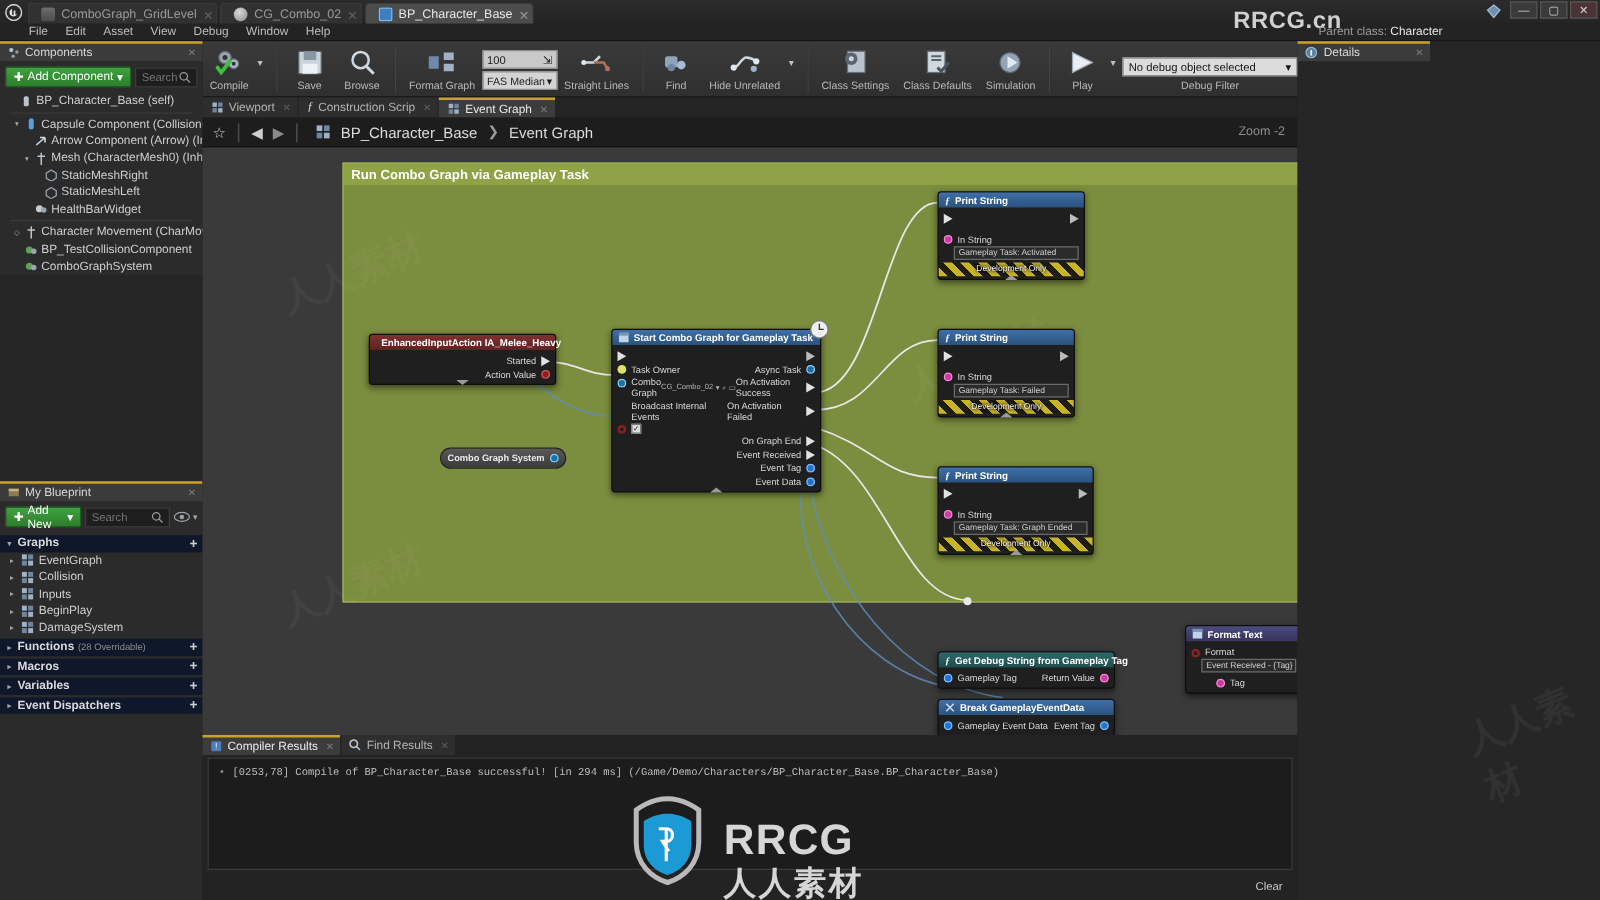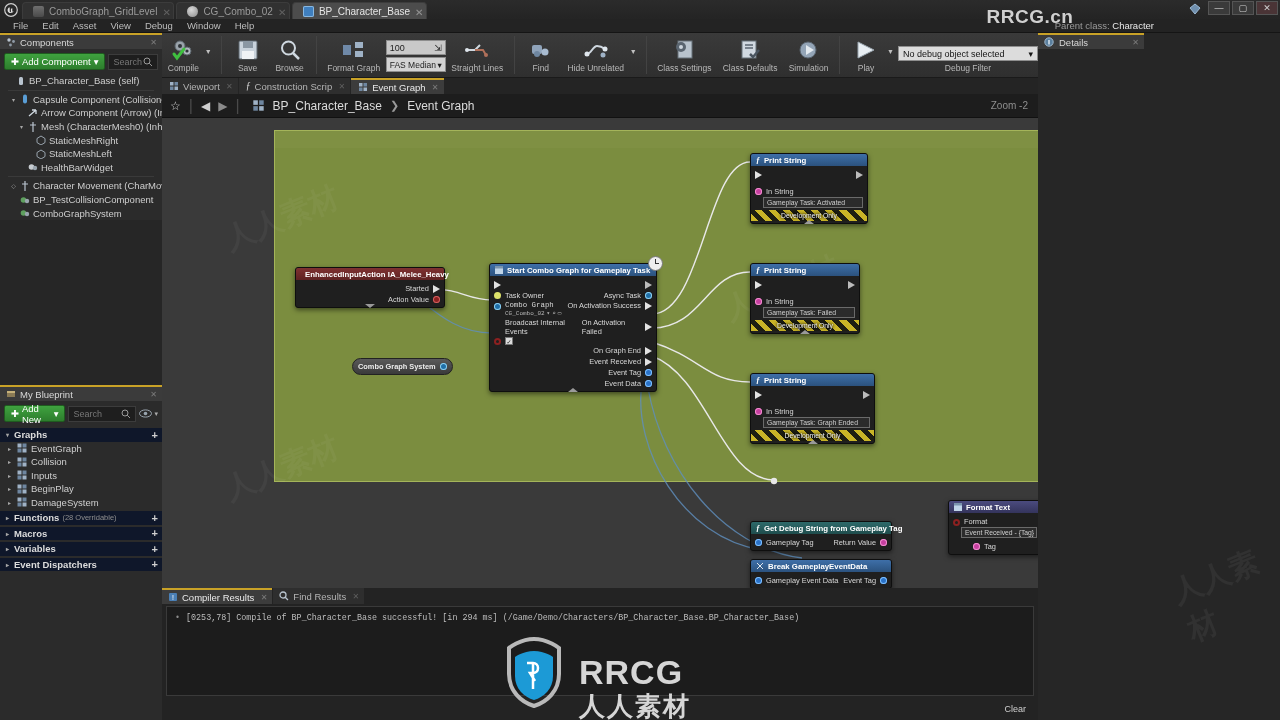--- a/index.html
+++ b/index.html
@@ -25,21 +25,21 @@
   .ic-bp { background:#3f7fbf; box-shadow:inset 0 0 0 1px #89b8e0; }
 
   .winbtns { position:absolute; right:2px; top:1px; display:flex; gap:2px; }
   .winbtn { width:22px; height:14px; background:#3a3a3a; border:1px solid #555;
     color:#cfcfcf; font-size:9px; display:flex; align-items:center; justify-content:center; }
   .winbtn.close { background:#4a3436; }
   .diamond { position:absolute; right:78px; top:2px; width:14px; height:14px; }
 
   
   .menubar { position:absolute; left:0; top:19px; width:1280px; height:14px;
-     background:#232323; display:flex; align-items:center; padding-left:6px;
+     background:#232323; display:flex; align-items:center; padding-left:16px;
      border-bottom:1px solid #151515; }
   .menubar span { font-size:9.5px; color:#bdbdbd; padding:0 7px; }
   .brandmark { position:absolute; right:0; top:0px; width:260px; height:34px;
      display:flex; align-items:center; justify-content:center;
      font-size:19px; font-weight:bold; color:#d0d0d0; letter-spacing:.5px; }
   .parentclass { position:absolute; right:6px; top:20px; font-size:9.5px; color:#9a9a9a; }
   .parentclass b { color:#e8e8e8; font-weight:normal; }
 
   
   .toolbar { position:absolute; left:162px; top:33px; width:876px; height:45px;
@@ -653,20 +653,23 @@
       </svg>
     <span class="bctxt">BP_Character_Base</span>
     <span class="bcsep">❯</span>
     <span class="bctxt">Event Graph</span>
     <span class="zoomlbl">Zoom -2</span>
   </div>
 
   <div class="canvas">
 
     <div class="cmt">
+      <div class="cmtbar">
+        <span>Run Combo Graph via Gameplay Task</span>
+      </div>
       <div class="cmtbody"></div>
     </div>
 
     <div class="cnwm" style="left:60px;top:80px;transform:rotate(-22deg);">人人素材</div>
     <div class="cnwm" style="left:560px;top:150px;transform:rotate(-22deg);">人人素材</div>
     <div class="cnwm" style="left:60px;top:330px;transform:rotate(-22deg);">人人素材</div>
 
     <svg class="wires" width="876" height="470">
       <g fill="none" stroke="#e8e8e8" stroke-width="1.4">
         <path d="M270,171 C300,171 305,182 330,182"></path>
@@ -723,21 +726,21 @@
             <span>Task Owner</span>
           </span>
           <span style="display:flex;align-items:center;gap:4px;">
             <span>Async Task</span>
             <span class="dot cyan"></span>
           </span>
         </div>
         <div class="prow" style="align-items:flex-start;">
           <span style="display:flex;align-items:flex-start;gap:4px;">
             <span class="dot cyan" style="margin-top:2px;"></span>
-            <span style="display:flex;flex-direction:column;font-family:Liberation Mono, monospace;">
+            <span style="display:flex;flex-direction:row;">
               <span>Combo Graph</span>
               <span class="subpin" style="margin-left:0;">
                 <span>CG_Combo_02</span>
                 <span>▾</span>
                 <span>⌕</span>
                 <span>▭</span>
               </span>
             </span>
           </span>
           <span style="display:flex;align-items:center;gap:4px;">

